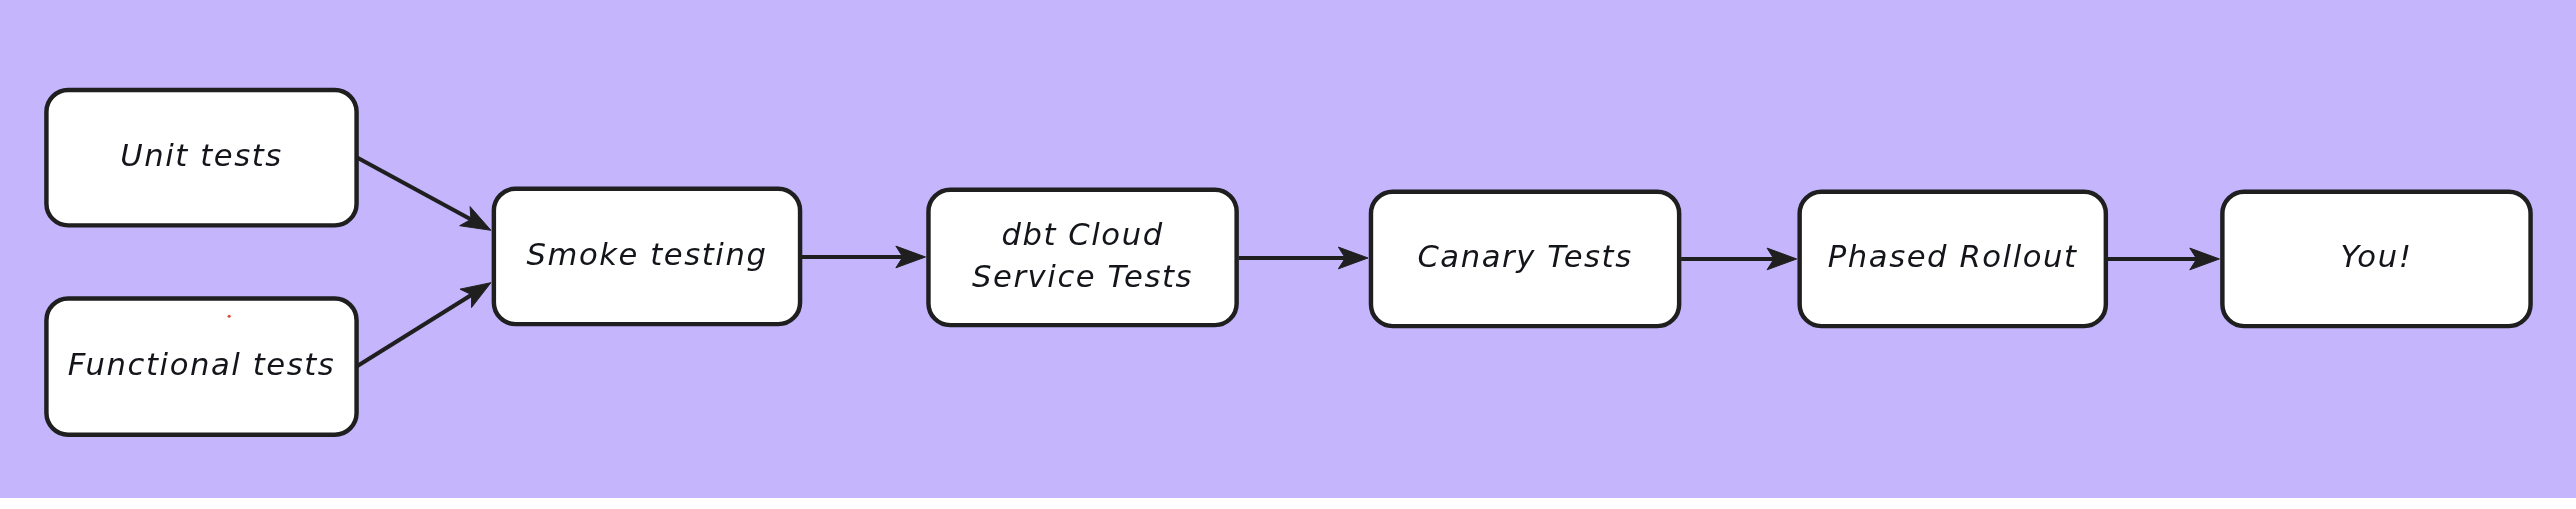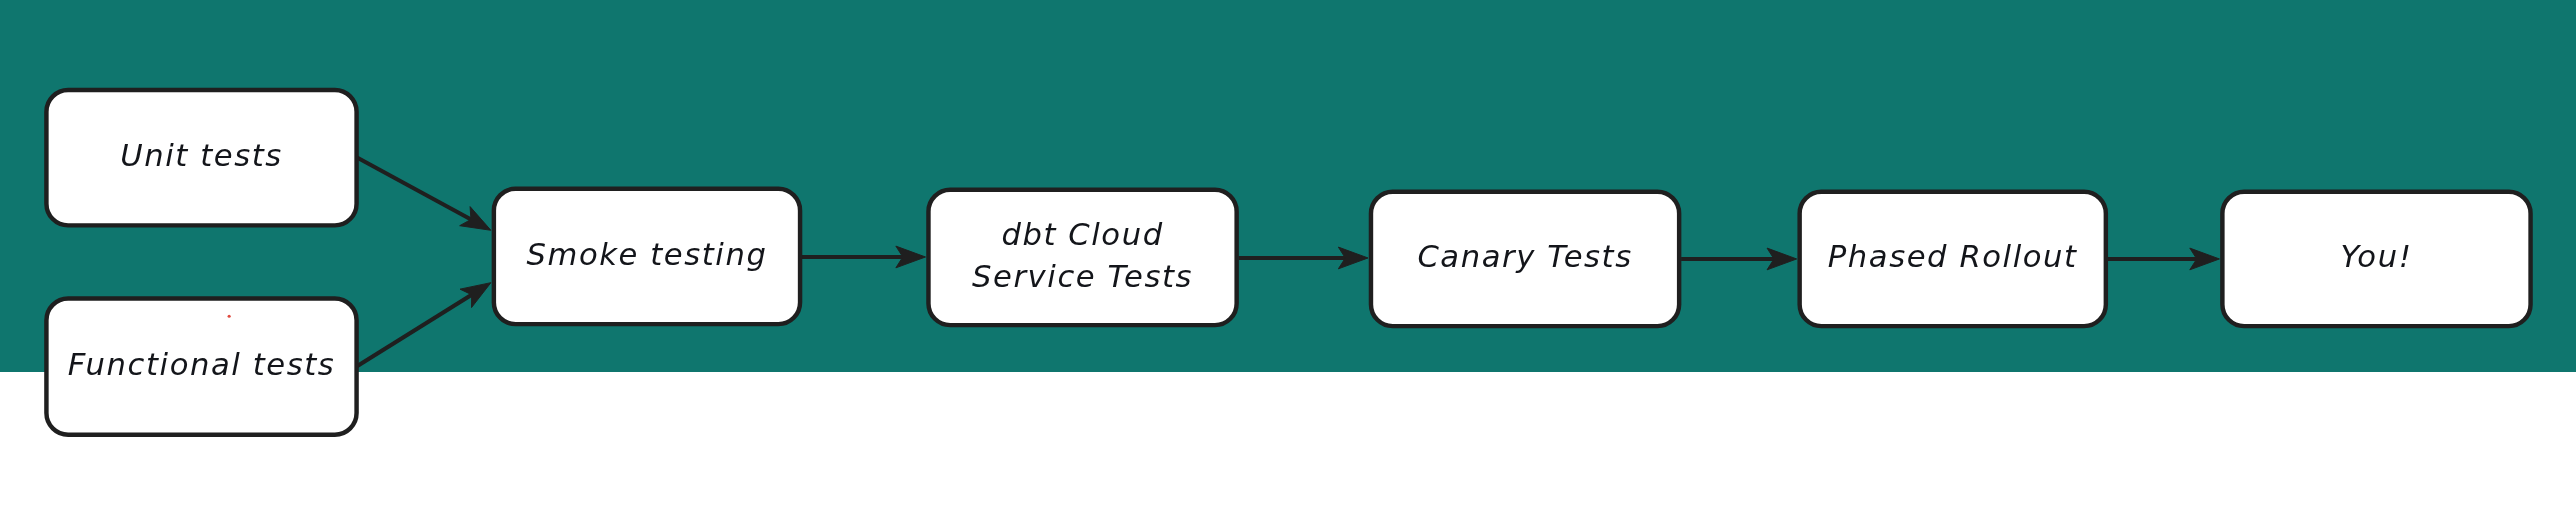--- a/index.html
+++ b/index.html
@@ -10,22 +10,22 @@
   }
   body {
     width: 2576px;
     height: 510px;
     overflow: hidden;
     font-family: "DejaVu Sans", sans-serif;
   }
   #diagram-root {
     position: relative;
     width: 2576px;
-    height: 372px;
-    background: #0f766e;
+    height: 498px;
+    background: #c4b5fd;
   }
   svg#flowchart {
     display: block;
     width: 2576px;
     height: 510px;
   }
   .node-box {
     fill: #ffffff;
     stroke: #1f1f1f;
     stroke-width: 4.5;

